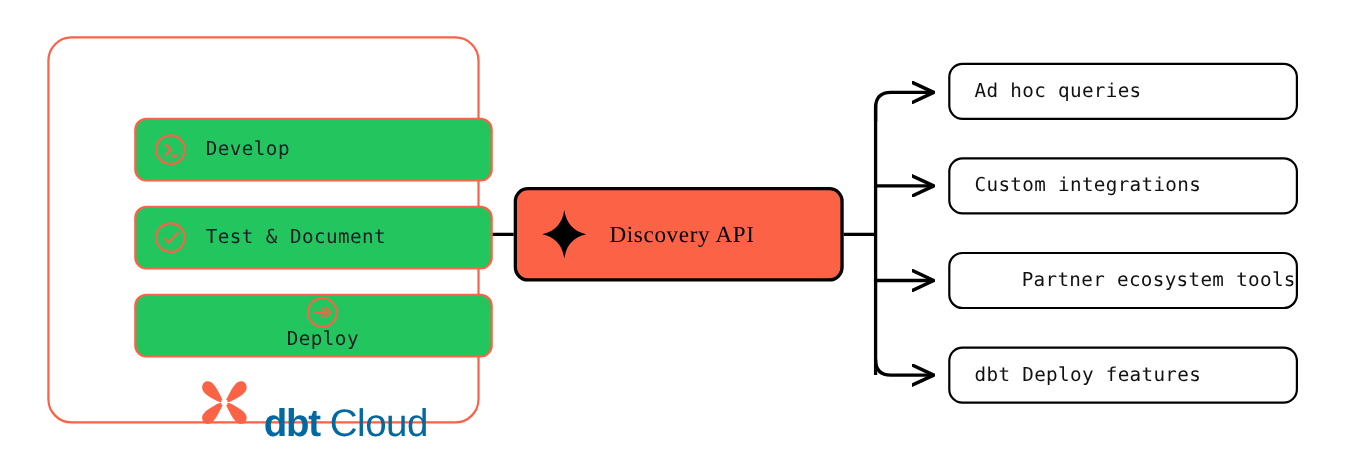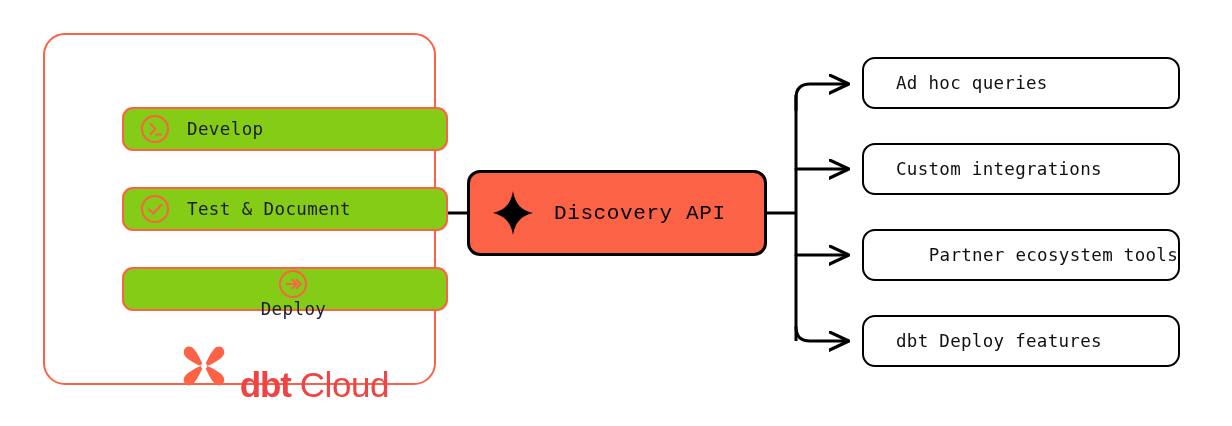--- a/index.html
+++ b/index.html
@@ -31,25 +31,25 @@
     box-sizing: border-box;
     border: 2.5px solid #FB6246;
     border-radius: 22px;
     background: #ffffff;
   }
 
   .stage-item {
     position: absolute;
     left: 77px;
     width: 326px;
-    height: 44px;
+    height: 58px;
     box-sizing: border-box;
     border: 2.5px solid #FB6246;
     border-radius: 11px;
-    background: #84cc16;
+    background: #22c55e;
     display: flex;
     align-items: center;
   }
   .stage-item.s0 { top: 72px; }
   .stage-item.s1 { top: 152px; }
   .stage-item.s2 { top: 232px; flex-direction: column; }
 
   .stage-icon {
     width: 30px;
     height: 30px;
@@ -81,21 +81,21 @@
     width: 46px;
     height: 46px;
     display: block;
     flex: 0 0 auto;
   }
   .dbt-word {
     margin-left: 13px;
     font-family: "Liberation Sans", sans-serif;
     font-size: 35px;
     line-height: 1;
-    color: #ef4444;
+    color: #0369a1;
     white-space: nowrap;
     display: flex;
     align-items: baseline;
   }
   .dbt-word .w-bold { font-weight: bold; letter-spacing: -1.2px; }
   .dbt-word .w-light { font-weight: normal; letter-spacing: -0.4px; margin-left: 9px; margin-top: 37px; }
 
   
   .hub {
     position: absolute;
@@ -115,21 +115,21 @@
     height: 46px;
     margin-left: 22px;
     flex: 0 0 auto;
     display: block;
   }
   .hub-label {
     margin-left: 20px;
     font-size: 21px;
     letter-spacing: 0.6px;
     color: #000000;
-    font-family: Liberation Mono, monospace;
+    font-family: Liberation Serif, serif;
     white-space: nowrap;
   }
 
   
   .out-item {
     position: absolute;
     left: 862px;
     width: 318px;
     height: 52px;
     box-sizing: border-box;
@@ -137,21 +137,21 @@
     border-radius: 13px;
     background: #ffffff;
     display: flex;
     align-items: center;
   }
   .out-item.o0 { top: 57px; }
   .out-item.o1 { top: 143px; }
   .out-item.o2 { top: 229px; justify-content: flex-end; }
   .out-item.o3 { top: 315px; }
   .out-label {
-    margin-left: 32px;
+    margin-left: 22px;
     font-size: 17.5px;
     letter-spacing: 0.3px;
     color: #111111;
     font-family: "DejaVu Sans Mono", monospace;
     white-space: nowrap;
   }
 
   
   .wires {
     position: absolute;

